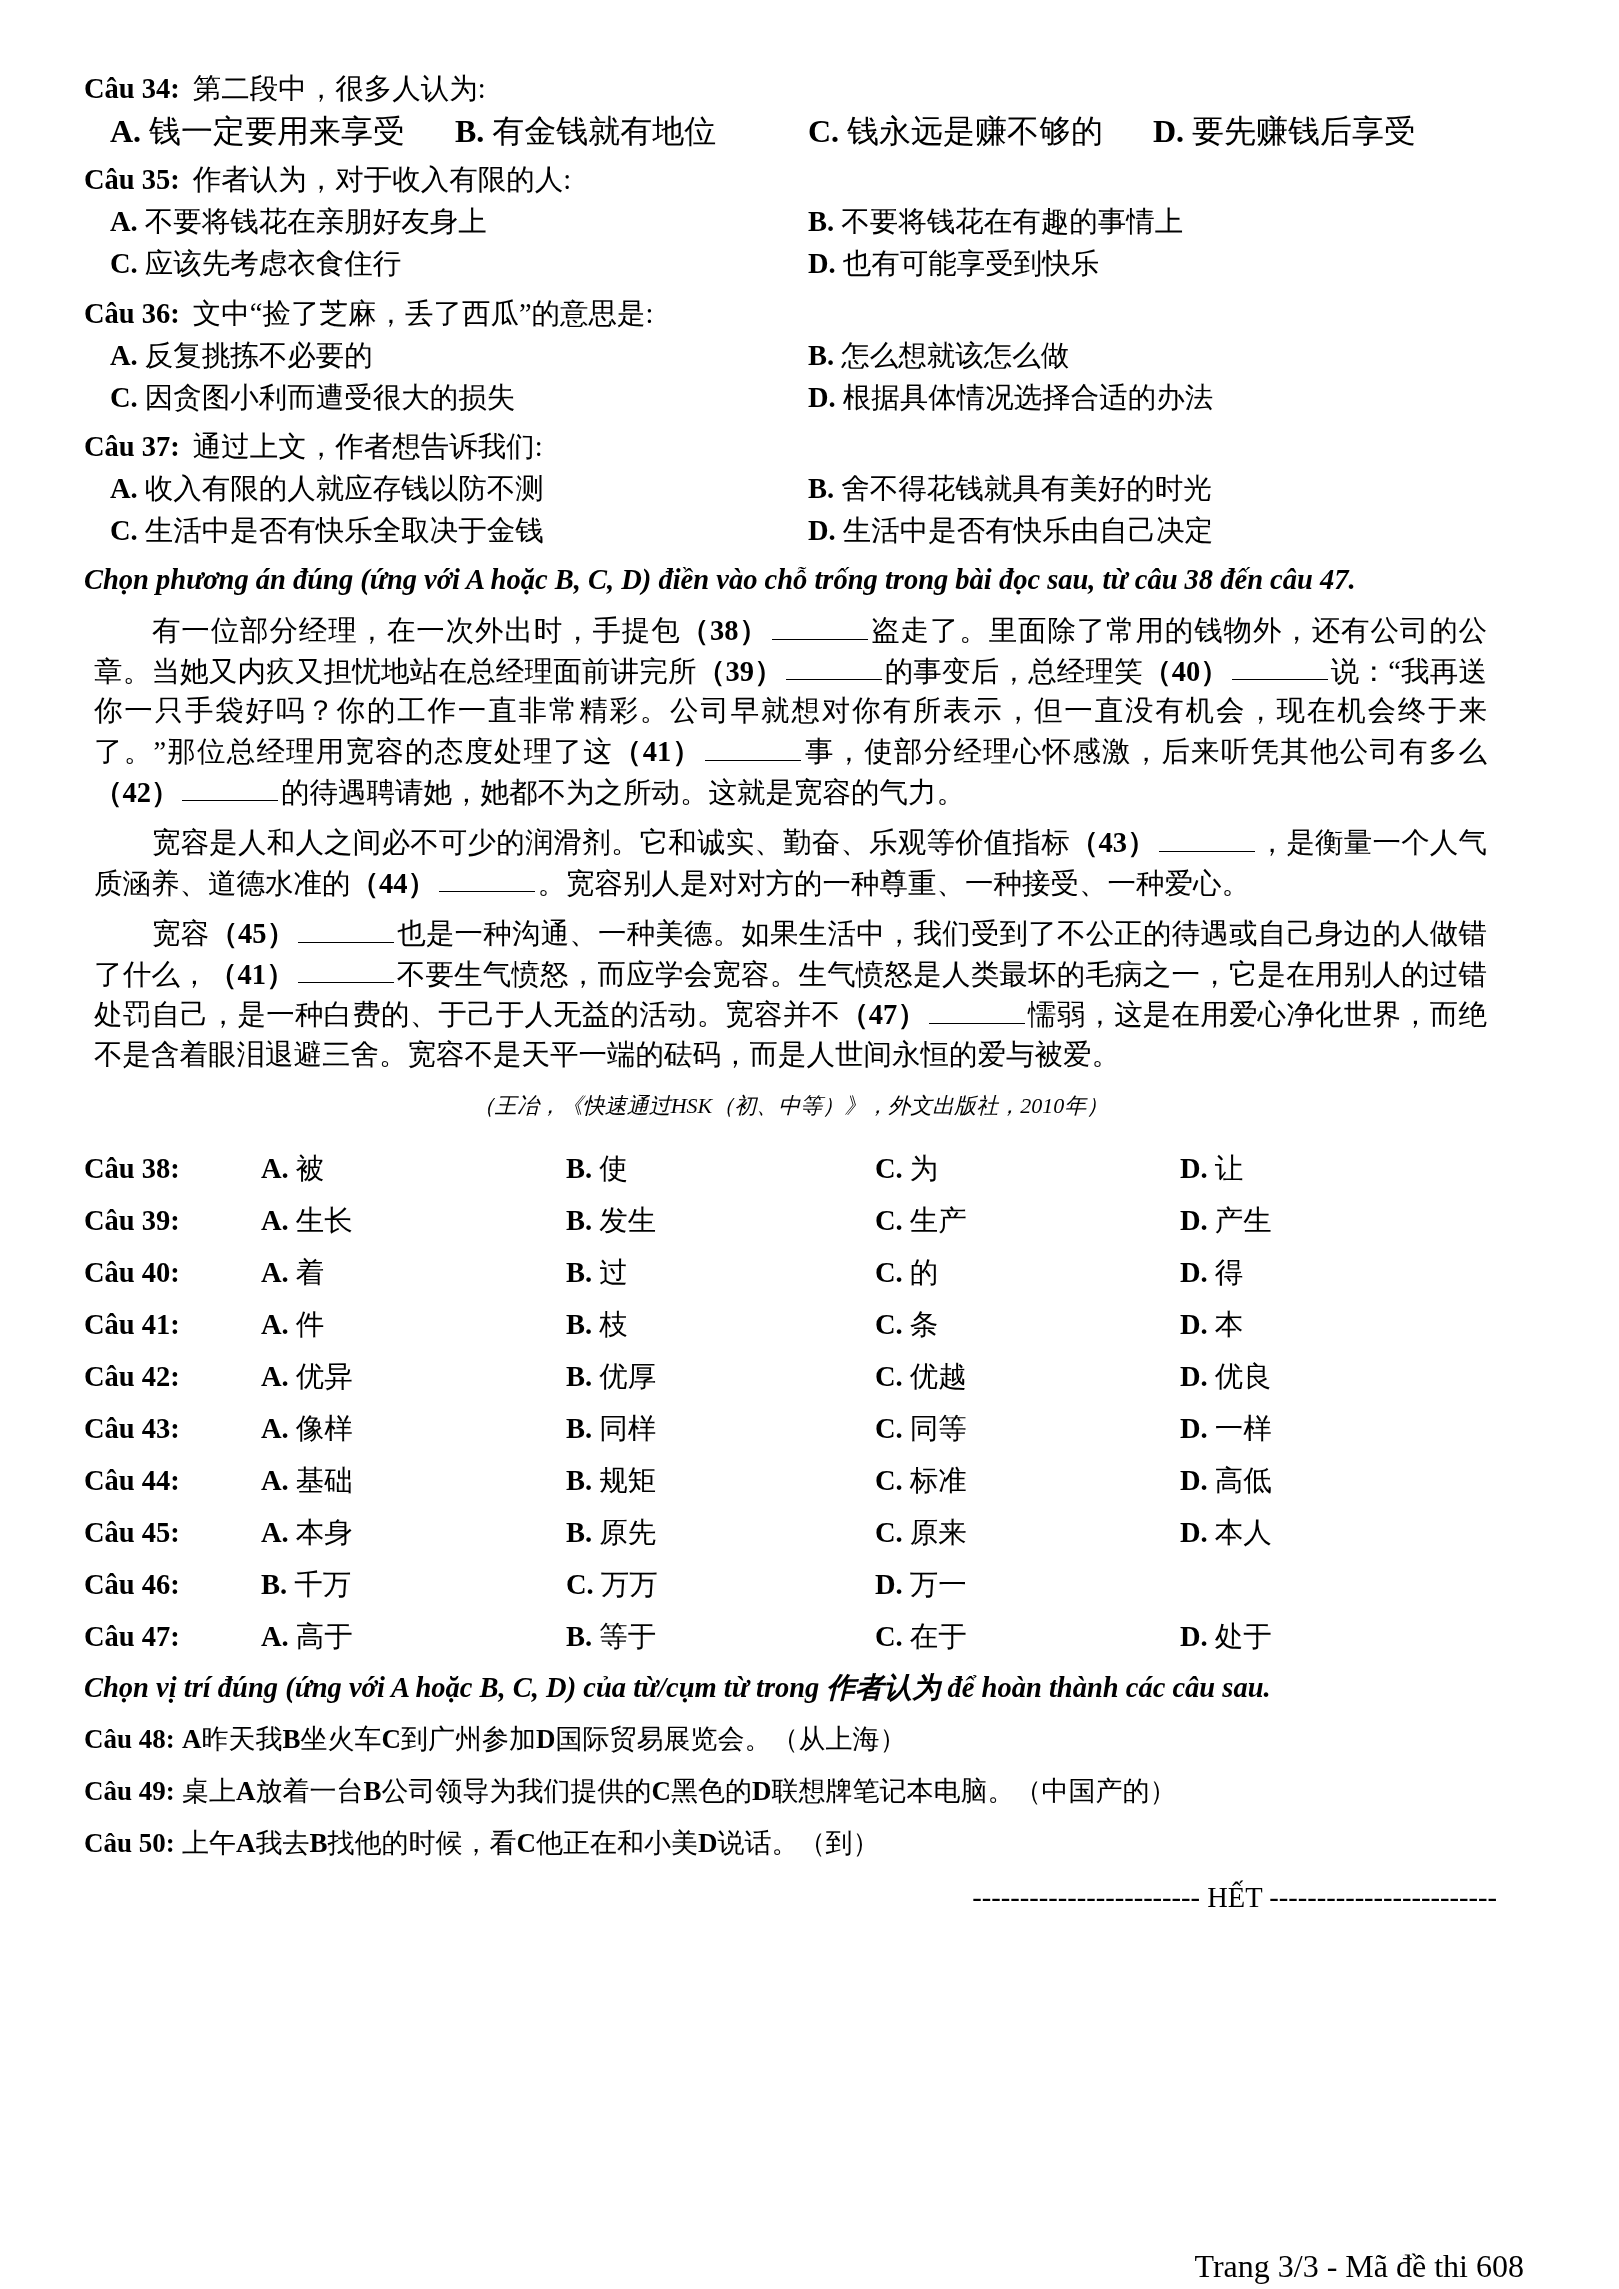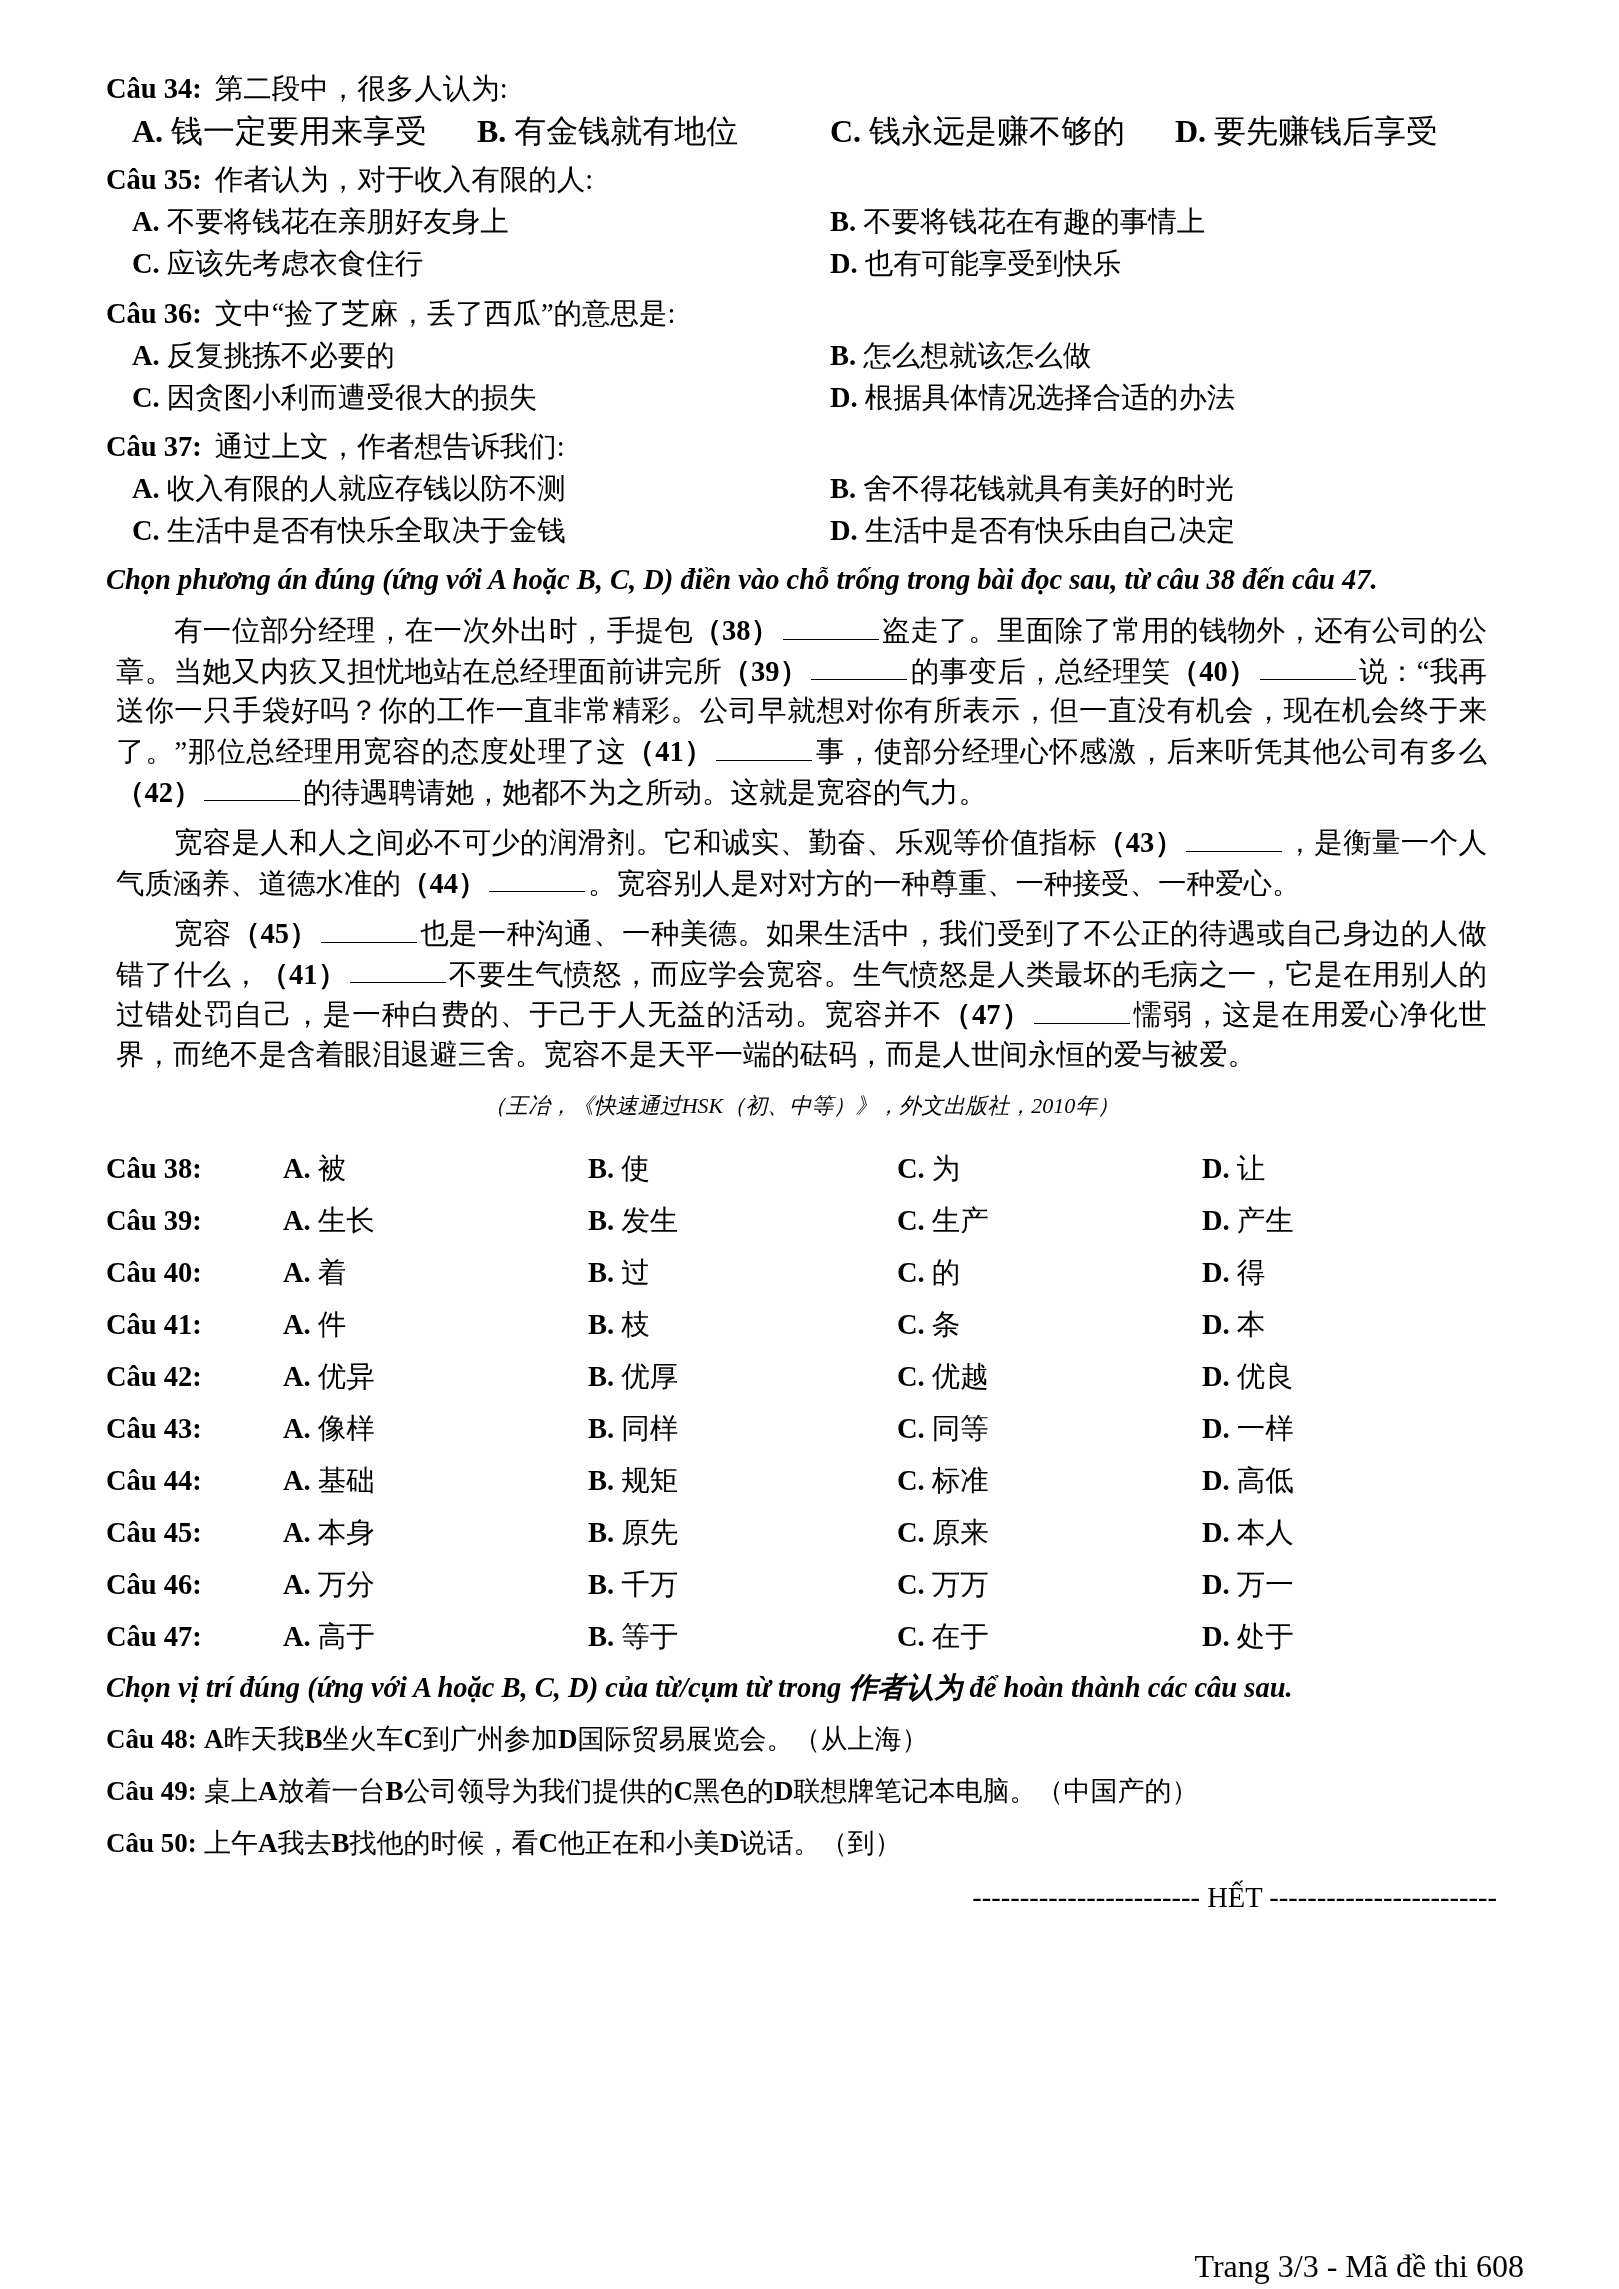--- a/index.html
+++ b/index.html
@@ -1,21 +1,21 @@
 <!DOCTYPE html>
 <html style="font-size:14.7px"><head>
 <meta charset="utf-8">
 <style>
   html,body { margin:0; padding:0; }
   body {
     width:1620px; height:2289px; background:#ffffff; color:#000;
     font-family:"Liberation Serif","DejaVu Serif",serif;
     position:relative; overflow:hidden;
   }
-  .content { padding:68px 123px 0 106px; }
+  .content { padding:68px 123px 0 84px; }
 
   
   .rq { margin-bottom:7.3px; }
   .rq-head { font-size:28.5px; line-height:42px; }
   .qlabel { font-weight:bold; }
   .rq-head .qlabel { margin-right:13px; }
   .opts-line { padding-left:26px; font-size:32px; line-height:42px; white-space:nowrap; }
   .opts-line .opt0 { display:inline-block; width:345px; }
   .opts-line .opt1 { display:inline-block; width:353px; }
   .opts-line .opt2 { display:inline-block; width:345px; }
@@ -157,21 +157,20 @@
       </div>
       <div class="cloze-row">
         <span class="qlabel">Câu 45:</span>
         <span class="cell"><b class="optletter">A.</b> 本身</span>
         <span class="cell"><b class="optletter">B.</b> 原先</span>
         <span class="cell"><b class="optletter">C.</b> 原来</span>
         <span class="cell"><b class="optletter">D.</b> 本人</span>
       </div>
       <div class="cloze-row">
         <span class="qlabel">Câu 46:</span>
-        <span class="cell"><b class="optletter">A.</b> 万分</span>
         <span class="cell"><b class="optletter">B.</b> 千万</span>
         <span class="cell"><b class="optletter">C.</b> 万万</span>
         <span class="cell"><b class="optletter">D.</b> 万一</span>
       </div>
       <div class="cloze-row">
         <span class="qlabel">Câu 47:</span>
         <span class="cell"><b class="optletter">A.</b> 高于</span>
         <span class="cell"><b class="optletter">B.</b> 等于</span>
         <span class="cell"><b class="optletter">C.</b> 在于</span>
         <span class="cell"><b class="optletter">D.</b> 处于</span>

